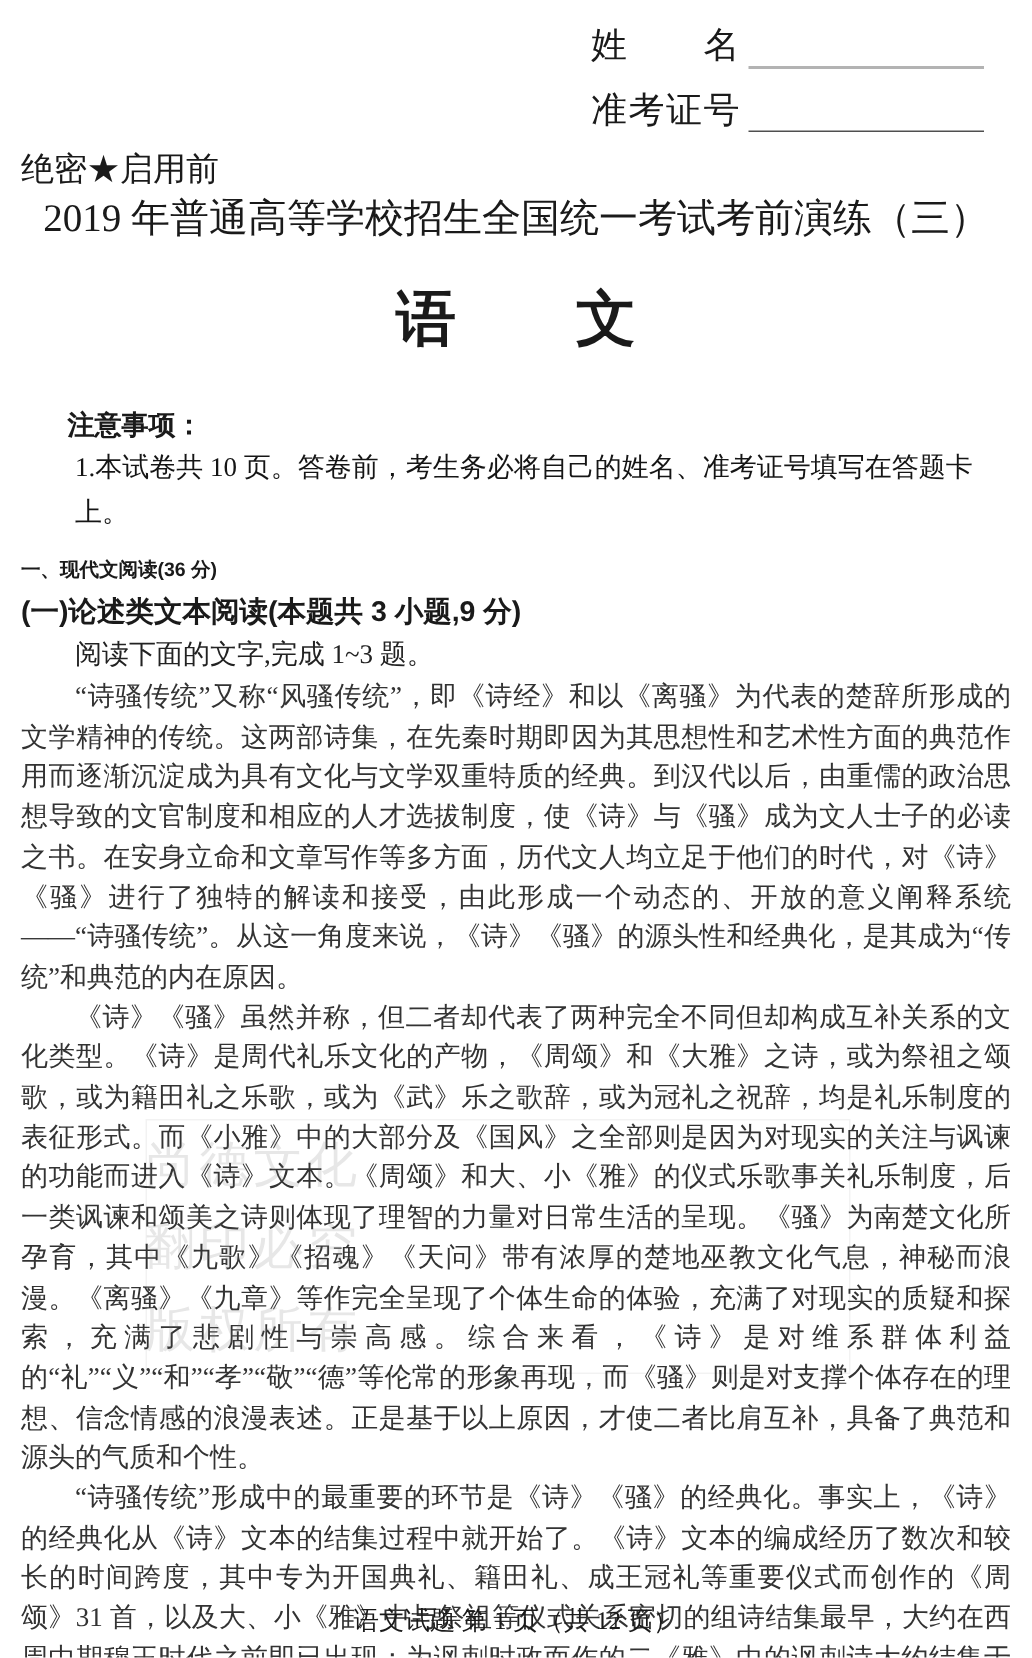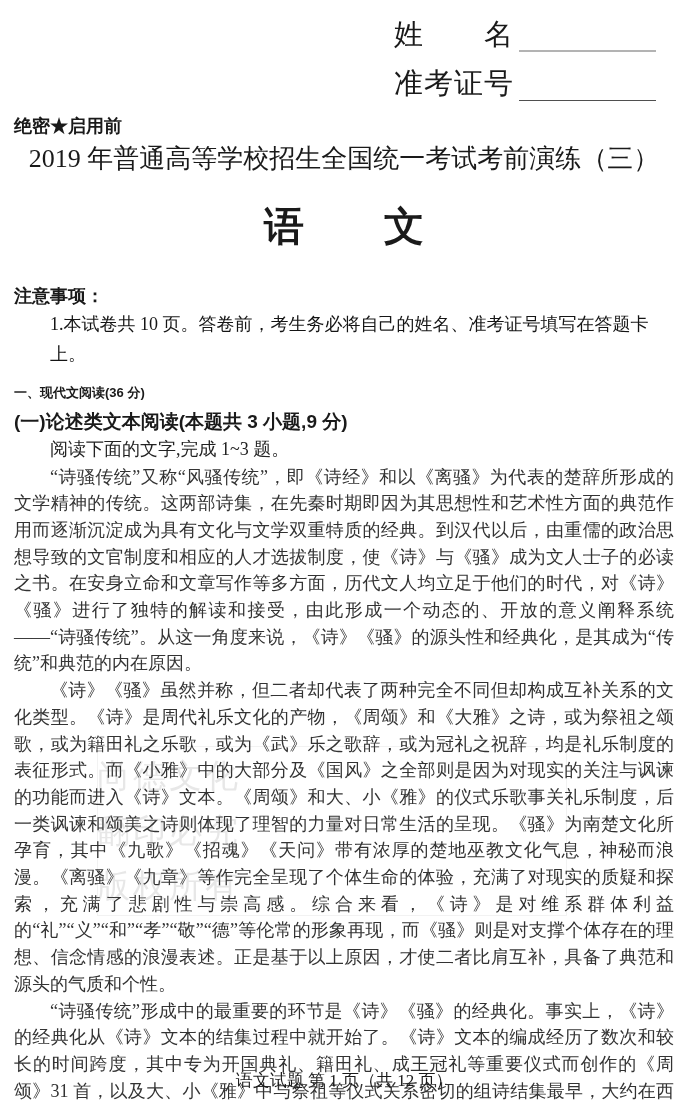--- a/index.html
+++ b/index.html
@@ -8,45 +8,45 @@
     background:#ffffff;
     font-family:"Liberation Serif", serif;
     color:#1a1a1a;
     position:relative;
     overflow:hidden;
   }
   .page { padding:0 14px; position:relative; }
 
   
   .name-block { width:262px; margin:16px 18px 0 auto; }
-  .field-row { display:flex; align-items:center; font-size:29px; line-height:1.25; margin-bottom:13px; }
+  .field-row { display:flex; align-items:center; font-size:24px; line-height:1.25; margin-bottom:13px; }
   .field-label { white-space:pre; letter-spacing:1px; }
   .field-line { flex:1; margin-left:5px; height:1.15em; }
   .field-line.light { border-bottom:2px solid #b3b3b3; }
   .field-line.dark  { border-bottom:1px solid #4f4f4f; }
 
   .secrecy {
     font-family:"Liberation Sans", sans-serif;
-    font-weight:bold; font-size:18px; line-height:22px; margin-top:2px;
+    font-weight:normal; font-size:22px; line-height:22px; margin-top:2px;
   }
 
   .exam-title {
     text-align:center; font-size:26px; line-height:34px; margin-top:5px;
     white-space:nowrap; font-weight:normal;
   }
 
   .subject-title {
     text-align:center; font-size:40px; line-height:46px; margin-top:27px;
     font-weight:bold; font-family:"Liberation Sans", sans-serif;
   }
 
   .notice { margin-top:34px; }
   .notice-heading {
     font-family:"Liberation Sans", sans-serif;
-    font-weight:bold; font-size:18px; line-height:26px;
+    font-weight:bold; font-size:18px; line-height:26px;margin-left:31px;
   }
   .notice-item { font-size:18px; line-height:30px; padding-left:36px; color:#151515; }
 
   .section-heading {
     font-family:"Liberation Sans", sans-serif;
     font-weight:bold; font-size:13px; line-height:29px; margin-top:9px;
   }
   .subsection-heading {
     font-family:"Liberation Sans", sans-serif;
     font-weight:bold; font-size:19px; line-height:29px;

